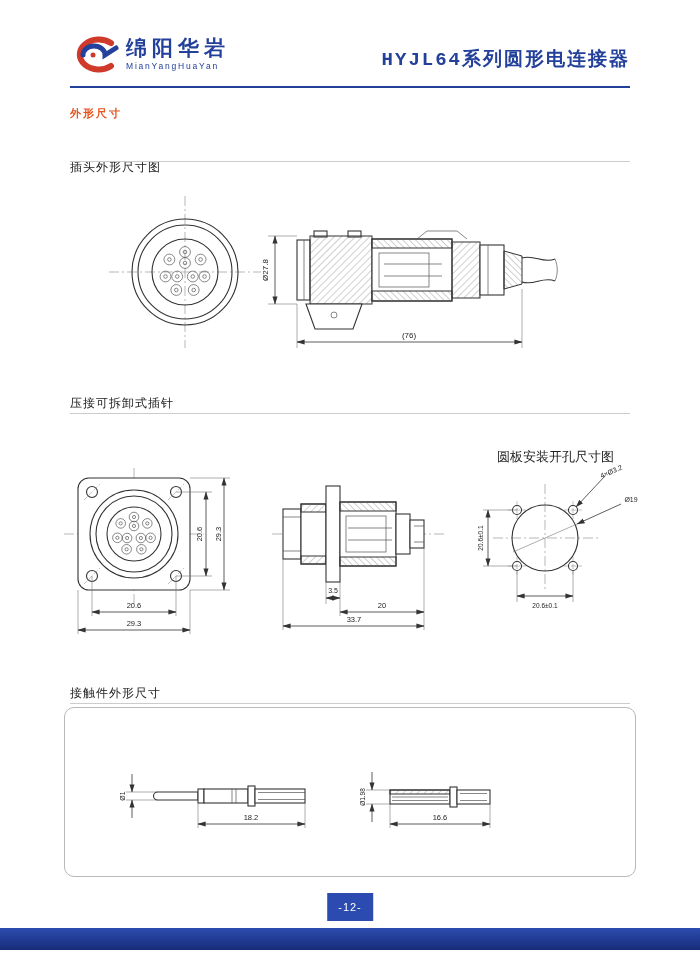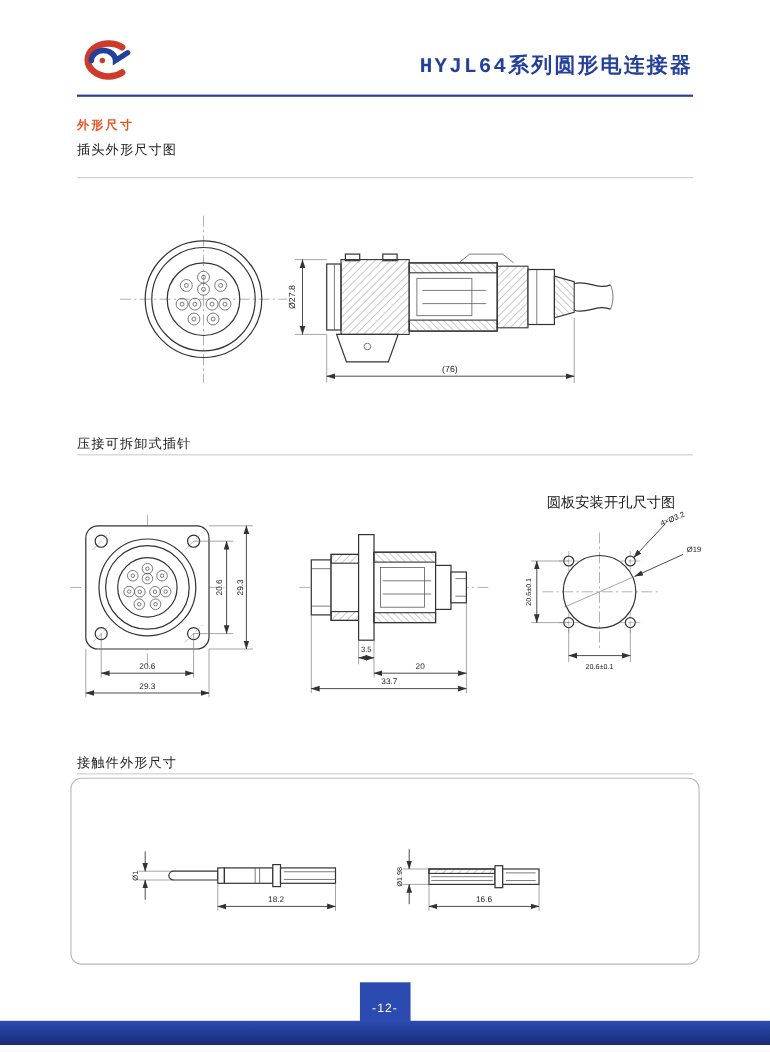--- a/index.html
+++ b/index.html
@@ -10,21 +10,21 @@
   .logo-cn{font-size:21px;font-weight:bold;color:#23409a;letter-spacing:5px;line-height:1}
   .logo-en{font-size:8.5px;color:#23409a;letter-spacing:1.8px;margin-top:3px}
   .hdr-title{font-family:Liberation Mono, monospace;font-size:19px;font-weight:bold;color:#23409a;letter-spacing:2px;white-space:nowrap}
   .rule-blue{background:#23409a;height:2px}
   .sec-title{color:#e8541f;font-size:11px;font-weight:bold;letter-spacing:2px}
   .sub-title{font-size:12px;color:#222;letter-spacing:1px}
   .rule-gray{background:#cccccc;height:1px}
   .panel-title{font-size:13px;color:#222}
   .note{font-size:10.5px;color:#333;letter-spacing:.5px}
   .contact-box{border:1px solid #b8b8b8;border-radius:10px}
-  .pagenum{background:#2b4bb0;color:#fff;font-size:11px;padding:18px 11px;letter-spacing:1px}
+  .pagenum{background:#2b4bb0;color:#fff;font-size:11px;padding:8px 11px;letter-spacing:1px}
   .footer-bar{background:linear-gradient(180deg,#2c4cb0 0%,#182c78 100%)}
   svg{overflow:visible}
   svg text{font-family:"Liberation Sans",sans-serif;fill:#222}
   .ol{fill:none;stroke:#333;stroke-width:1.1}
   .olw{fill:#fff;stroke:#333;stroke-width:1.1}
   .thin{fill:none;stroke:#555;stroke-width:.7}
   .cl{stroke:#999;stroke-width:.7;stroke-dasharray:10 3 2 3;fill:none}
   .clh{stroke:#999;stroke-width:.6;stroke-dasharray:5 2;fill:none}
   .ext{stroke:#777;stroke-width:.6;fill:none}
   .dim{stroke:#333;stroke-width:.8;fill:none}
@@ -50,26 +50,30 @@
 
 <div class="page">
 
   <svg class="abs" style="left:66px;top:33px" width="54" height="44" viewBox="0 0 54 44">
     <g>
       <path d="M45,10 A19,15 0 1 0 45,33" fill="none" stroke="#d03a2b" stroke-width="6" stroke-linecap="round"></path>
       <path d="M17,22 A11,9 0 1 1 39,22 L50,15" fill="none" stroke="#23409a" stroke-width="5" stroke-linecap="round"></path>
       <circle cx="27" cy="22" r="2.5" fill="#d03a2b"></circle>
     </g>
   </svg>
+  <div class="abs" style="left:126px;top:37px">
+    <div class="logo-cn">绵阳华岩</div>
+    <div class="logo-en">MianYangHuaYan</div>
+  </div>
   <div class="abs hdr-title" style="right:70px;top:46px">HYJL64系列圆形电连接器</div>
   <div class="abs rule-blue" style="left:70px;top:86px;width:560px"></div>
 
   <div class="abs sec-title" style="left:70px;top:106px">外形尺寸</div>
 
-  <div class="abs sub-title" style="left:70px;top:128px">插头外形尺寸图</div>
+  <div class="abs sub-title" style="left:70px;top:159px">插头外形尺寸图</div>
   <div class="abs rule-gray" style="left:70px;top:161px;width:560px"></div>
 
   <svg class="abs" style="left:105px;top:192px" width="160" height="160" viewBox="0 0 160 160">
     <g>
       <line class="cl" x1="4" y1="80" x2="156" y2="80"></line>
       <line class="cl" x1="80" y1="4" x2="80" y2="156"></line>
     </g>
     <g>
       <circle class="ol" cx="80" cy="80" r="53"></circle>
       <circle class="ol" cx="80" cy="80" r="47"></circle>

